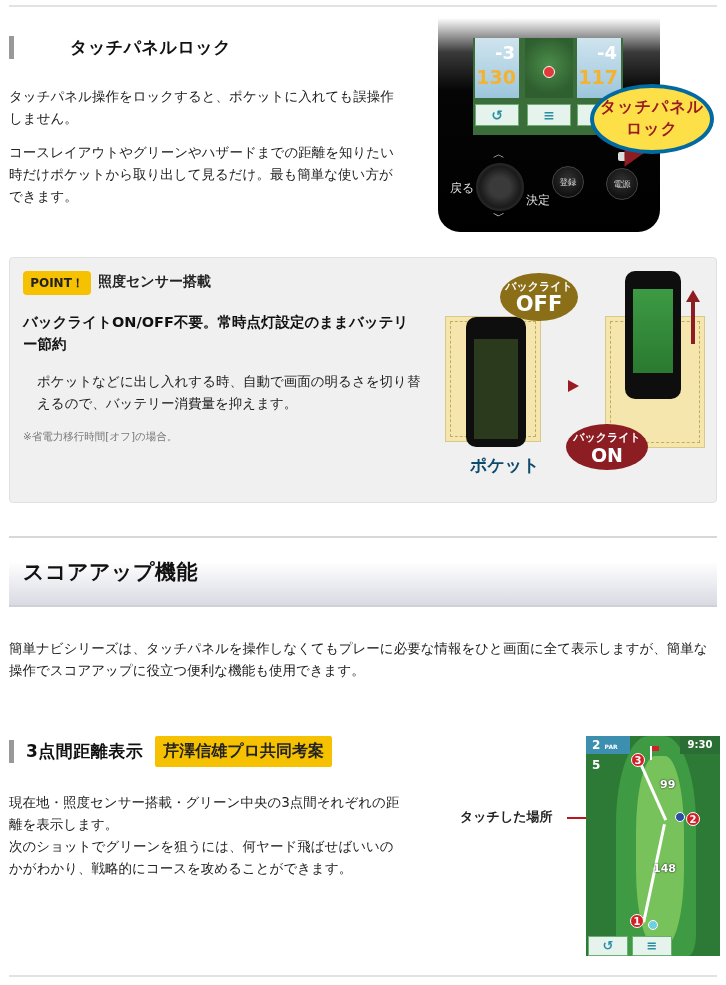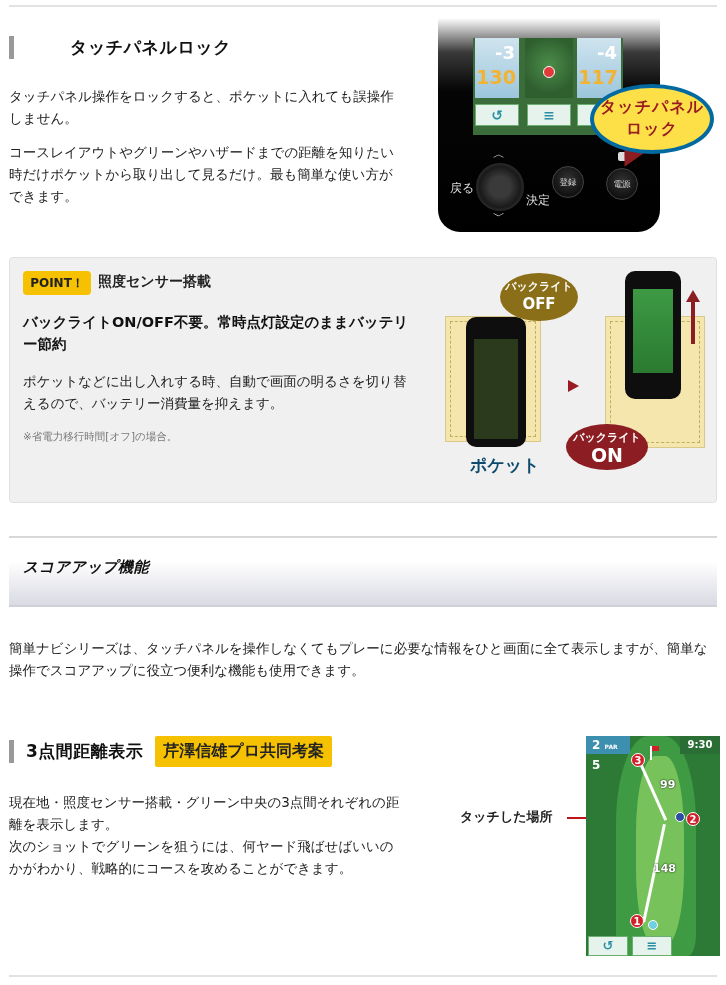--- a/index.html
+++ b/index.html
@@ -40,31 +40,31 @@
   .point-badge { position: absolute; left: 23px; top: 271px; width: 68px; height: 24px; background: #f6c100; border-radius: 4px; font-size: 12px; font-weight: bold; color: #222; text-align: center; line-height: 24px; }
   .point-title { position: absolute; left: 98px; top: 273px; font-size: 14px; font-weight: bold; color: #222; }
   .point-h { position: absolute; left: 23px; top: 311px; width: 390px; font-size: 14.5px; font-weight: bold; line-height: 22px; color: #111; }
   .note { position: absolute; left: 23px; top: 430px; font-size: 10.5px; color: #777; }
 
   .pocket { position: absolute; background: #f4e6ad; border: 1px solid #d8c88a; }
   .pocket::after { content: ""; position: absolute; left: 4px; top: 4px; right: 4px; bottom: 4px; border: 1px dashed #c1ad5e; }
   .minidev { position: absolute; background: #0e0e0e; border-radius: 10px; }
   .minidev .ms { position: absolute; left: 8px; top: 22px; right: 8px; height: 100px; }
   .bub-off { position: absolute; left: 500px; top: 273px; width: 78px; height: 48px; border-radius: 50%; background: #8a6e18; color: #fff; font-weight: bold; text-align: center; font-size: 11px; line-height: 14px; padding-top: 7px; }
-  .bub-off b { display: block; font-size: 15px; line-height: 20px; }
+  .bub-off b { display: block; font-size: 21px; line-height: 20px; }
   .bub-on { position: absolute; left: 566px; top: 424px; width: 82px; height: 46px; border-radius: 50%; background: #8c1d22; color: #fff; font-weight: bold; text-align: center; font-size: 11px; line-height: 14px; padding-top: 7px; }
   .bub-on b { display: block; font-size: 19px; line-height: 20px; }
   .pocket-lbl { position: absolute; left: 470px; top: 454px; font-size: 17px; font-weight: bold; color: #0c4a6e; text-align: right; }
   .tri-arrow { position: absolute; left: 568px; top: 380px; width: 0; height: 0; border-top: 6px solid transparent; border-bottom: 6px solid transparent; border-left: 11px solid #9a1c22; }
   .up-arrow { position: absolute; left: 691px; top: 300px; width: 4px; height: 44px; background: #8c1d22; }
   .up-arrow::before { content: ""; position: absolute; left: -5px; top: -10px; border-left: 7px solid transparent; border-right: 7px solid transparent; border-bottom: 12px solid #8c1d22; }
 
   
   .bigtitle { position: absolute; left: 9px; top: 536px; width: 708px; height: 71px; border-top: 2px solid #d8d8d8; border-bottom: 2px solid #d0d0d8; background: linear-gradient(180deg, #ffffff 0%, #ffffff 35%, #d9dae3 100%); }
-  .bigtitle .t { position: absolute; left: 14px; top: 20px; font-size: 15px; font-weight: bold; color: #111; letter-spacing: 0.5px; font-style: italic; }
+  .bigtitle .t { position: absolute; left: 14px; top: 20px; font-size: 21px; font-weight: bold; color: #111; letter-spacing: 0.5px; }
 
   .tag-yellow { display: inline-block; margin-left: 12px; background: #f6c100; color: #222; font-size: 16px; font-weight: bold; padding: 5px 8px; border-radius: 2px; }
 
   
   .map { position: absolute; left: 586px; top: 736px; width: 134px; height: 220px; background: #2d7a36; overflow: hidden; }
   .map .rough { position: absolute; left: 30px; top: 0; width: 80px; height: 220px; background: #3f9a44; border-radius: 40% 40% 10% 10%; }
   .map .fair { position: absolute; left: 50px; top: 20px; width: 48px; height: 190px; background: #77c25b; border-radius: 40%; }
   .map .hdr { position: absolute; left: 0; top: 0; width: 134px; height: 18px; }
   .map .hdrl { position: absolute; left: 0; top: 0; width: 44px; height: 18px; background: #3d8fb0; color: #fff; font-weight: bold; font-size: 12px; padding-left: 6px; line-height: 18px; }
   .map .hdrr { position: absolute; right: 0; top: 0; width: 40px; height: 18px; background: #2a6e36; color: #fff; font-weight: bold; font-size: 10px; line-height: 18px; text-align: center; }
@@ -117,21 +117,21 @@
 <div class="bubble-tail"></div>
 <div class="bubble">
   <div>タッチパネル</div>
   <div>ロック</div>
 </div>
 
 <div class="pointbox"></div>
 <div class="point-badge">POINT！</div>
 <div class="point-title">照度センサー搭載</div>
 <div class="point-h">バックライトON/OFF不要。常時点灯設定のままバッテリー節約</div>
-<p class="p" style="left:23px; top:370px; width:395px;">ポケットなどに出し入れする時、自動で画面の明るさを切り替えるので、バッテリー消費量を抑えます。</p>
+<p class="p" style="left:37px; top:370px; width:395px;">ポケットなどに出し入れする時、自動で画面の明るさを切り替えるので、バッテリー消費量を抑えます。</p>
 <div class="note">※省電力移行時間[オフ]の場合。</div>
 
 <div>
   <div class="pocket" style="left:445px; top:316px; width:96px; height:126px;"></div>
   <div class="minidev" style="left:466px; top:317px; width:60px; height:130px;">
     <div class="ms" style="background:#2b3a1c;"></div>
   </div>
   <div class="bub-off">
     <span>バックライト</span>
     <b>OFF</b>

